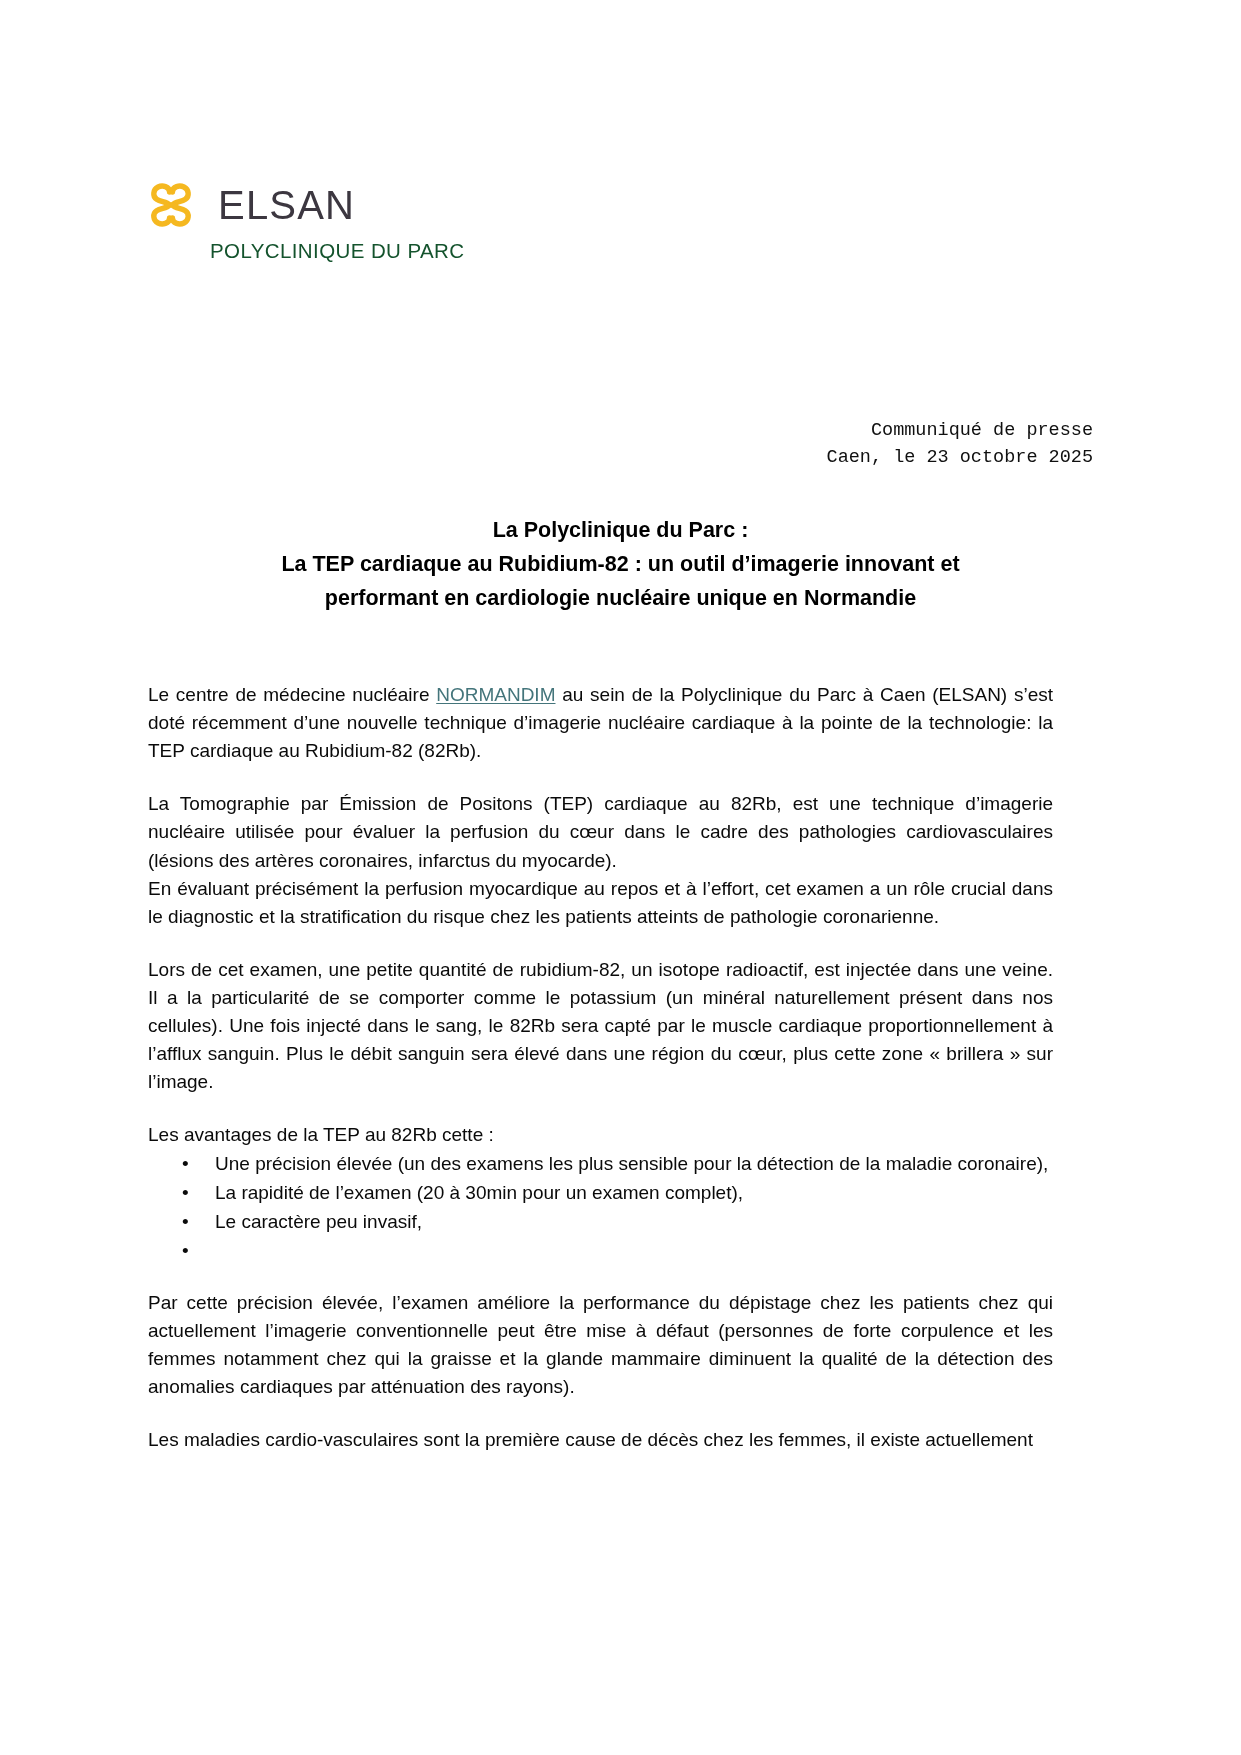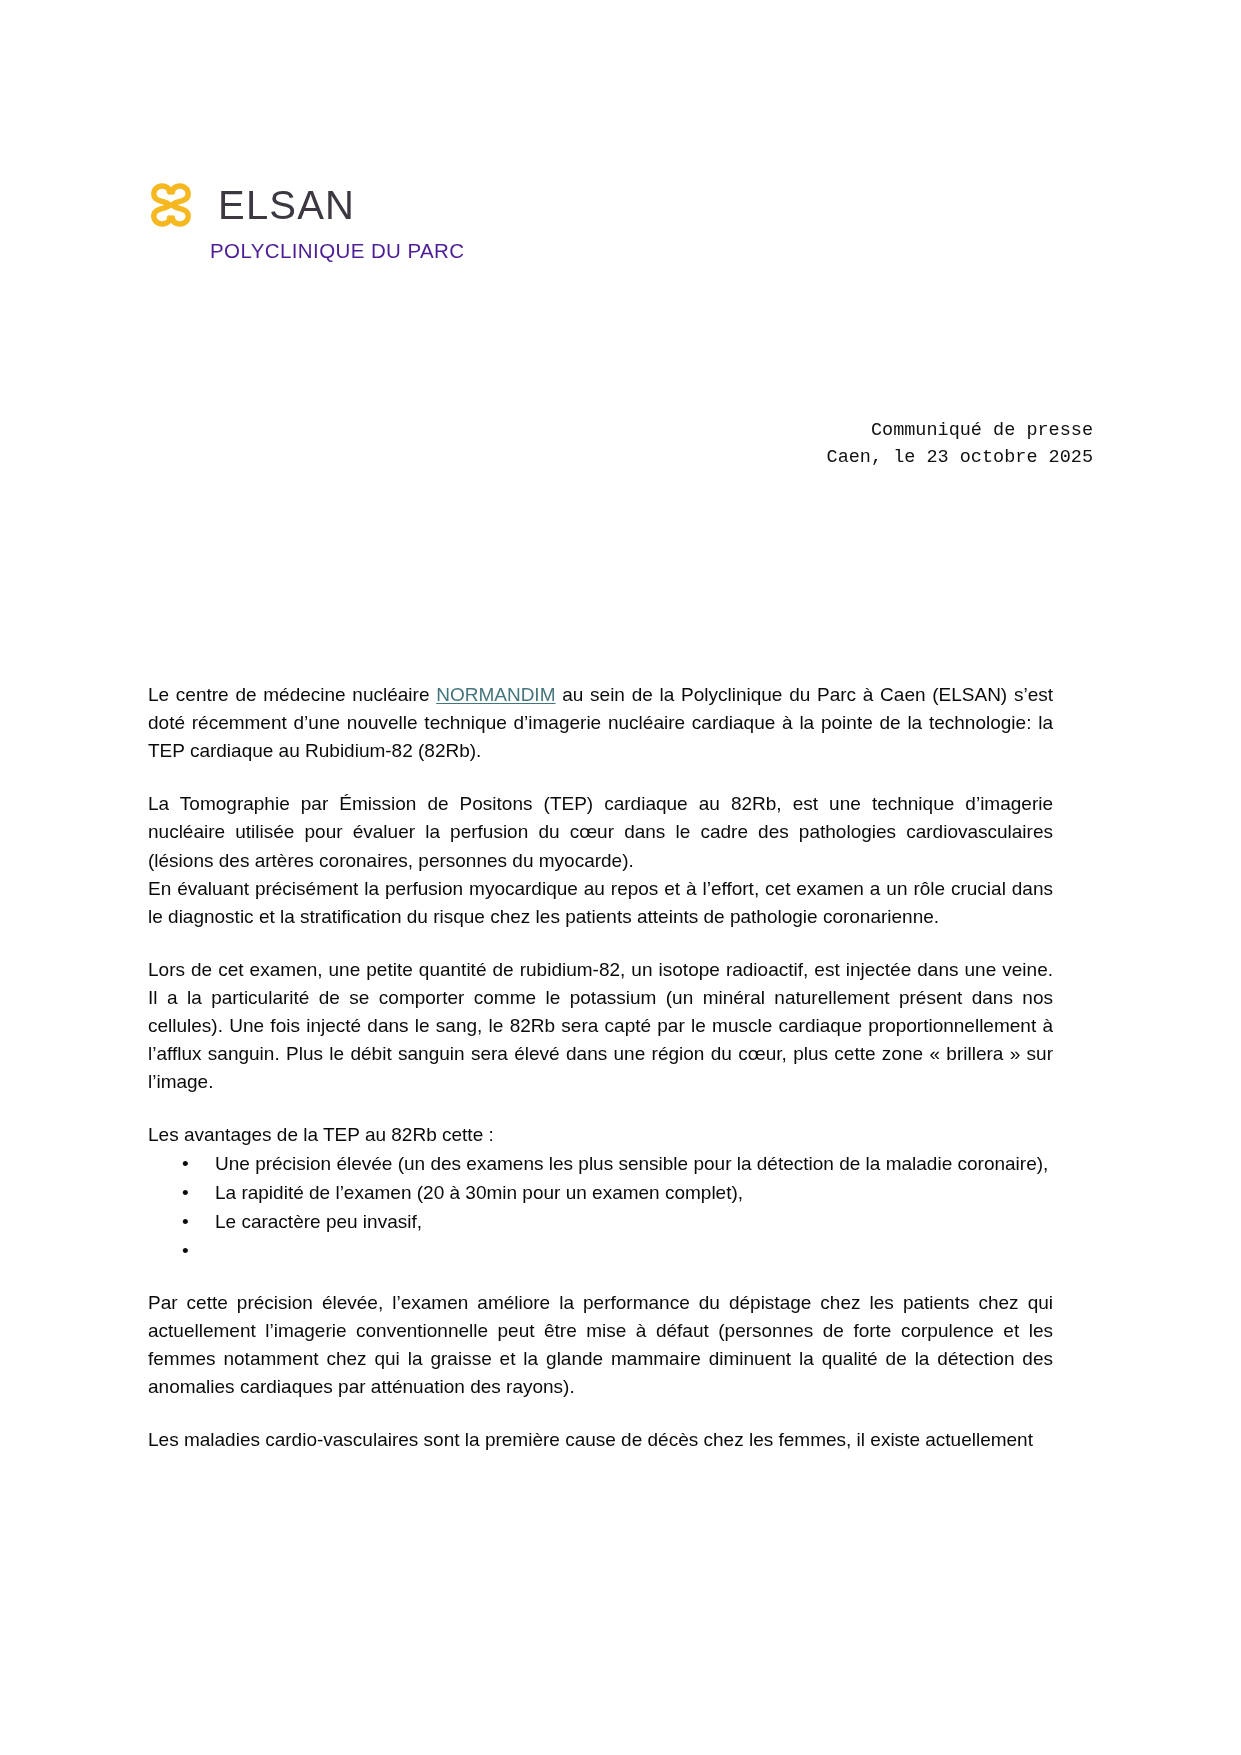--- a/index.html
+++ b/index.html
@@ -47,21 +47,21 @@
     color: #3c3740;
     font-weight: 400;
     white-space: nowrap;
   }
   .logo-sub {
     margin-left: 62px;
     margin-top: 11px;
     font-family: "Liberation Sans", sans-serif;
     font-size: 20.5px;
     letter-spacing: 0.4px;
-    color: #4c1d95;
+    color: #14532d;
     white-space: nowrap;
   }
 
   
   .meta {
     position: absolute;
     right: 148px;
     top: 418px;
     text-align: right;
     font-size: 18.5px;
@@ -149,29 +149,34 @@
       <span class="logo-word">ELSAN</span>
     </div>
     <div class="logo-sub">POLYCLINIQUE DU PARC</div>
   </div>
 
   <div class="meta">
     <div>Communiqué de presse</div>
     <div>Caen, le 23 octobre 2025</div>
   </div>
 
+  <h1 class="title">
+    <span class="line">La Polyclinique du Parc :</span>
+    <span class="line">La TEP cardiaque au Rubidium-82 : un outil d’imagerie innovant et</span>
+    <span class="line">performant en cardiologie nucléaire unique en Normandie</span>
+  </h1>
 
   <div class="body">
 
     <p><span>Le centre de médecine nucléaire </span><a class="doc-link" href="#">NORMANDIM</a><span> au sein de la Polyclinique du Parc à Caen (ELSAN) s’est doté récemment d’une nouvelle technique d’imagerie nucléaire cardiaque à la pointe de la technologie: la TEP cardiaque au Rubidium-82 (82Rb).</span></p>
 
 
     <div class="spacer"></div>
 
-    <p>La Tomographie par Émission de Positons (TEP) cardiaque au 82Rb, est une technique d’imagerie nucléaire utilisée pour évaluer la perfusion du cœur dans le cadre des pathologies cardiovasculaires (lésions des artères coronaires, personnes du myocarde).</p>
+    <p>La Tomographie par Émission de Positons (TEP) cardiaque au 82Rb, est une technique d’imagerie nucléaire utilisée pour évaluer la perfusion du cœur dans le cadre des pathologies cardiovasculaires (lésions des artères coronaires, infarctus du myocarde).</p>
     <p>En évaluant précisément la perfusion myocardique au repos et à l’effort, cet examen a un rôle crucial dans le diagnostic et la stratification du risque chez les patients atteints de pathologie coronarienne.</p>
 
     <div class="spacer"></div>
 
     <p>Lors de cet examen, une petite quantité de rubidium-82, un isotope radioactif, est injectée dans une veine. Il a la particularité de se comporter comme le potassium (un minéral naturellement présent dans nos cellules). Une fois injecté dans le sang, le 82Rb sera capté par le muscle cardiaque proportionnellement à l’afflux sanguin. Plus le débit sanguin sera élevé dans une région du cœur, plus cette zone « brillera » sur l’image.</p>
 
     <div class="spacer"></div>
 
     <p class="nojust">Les avantages de la TEP au 82Rb cette :</p>
 

